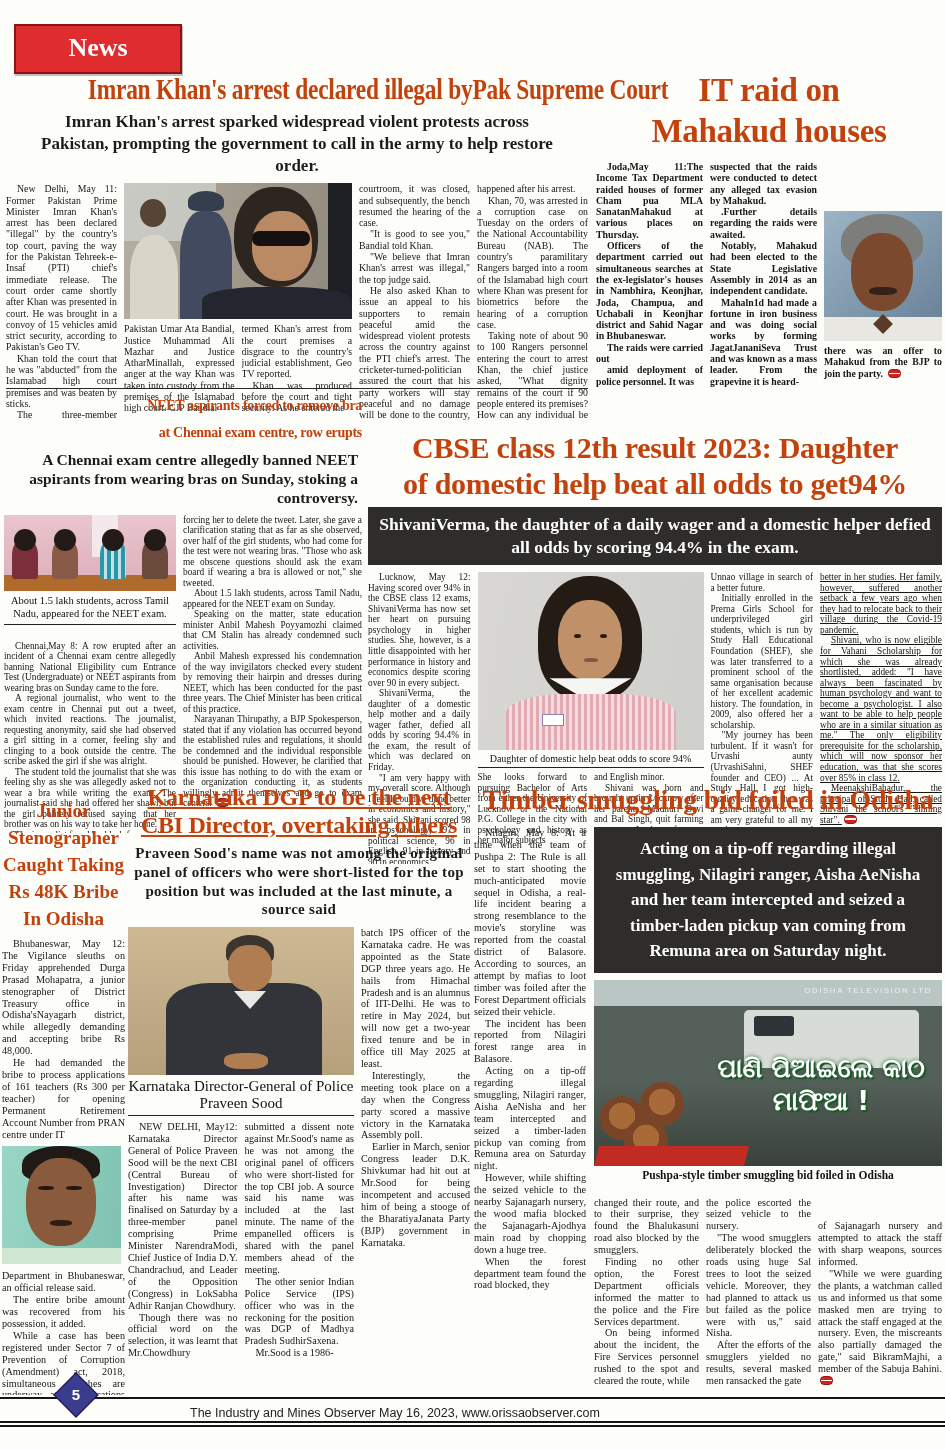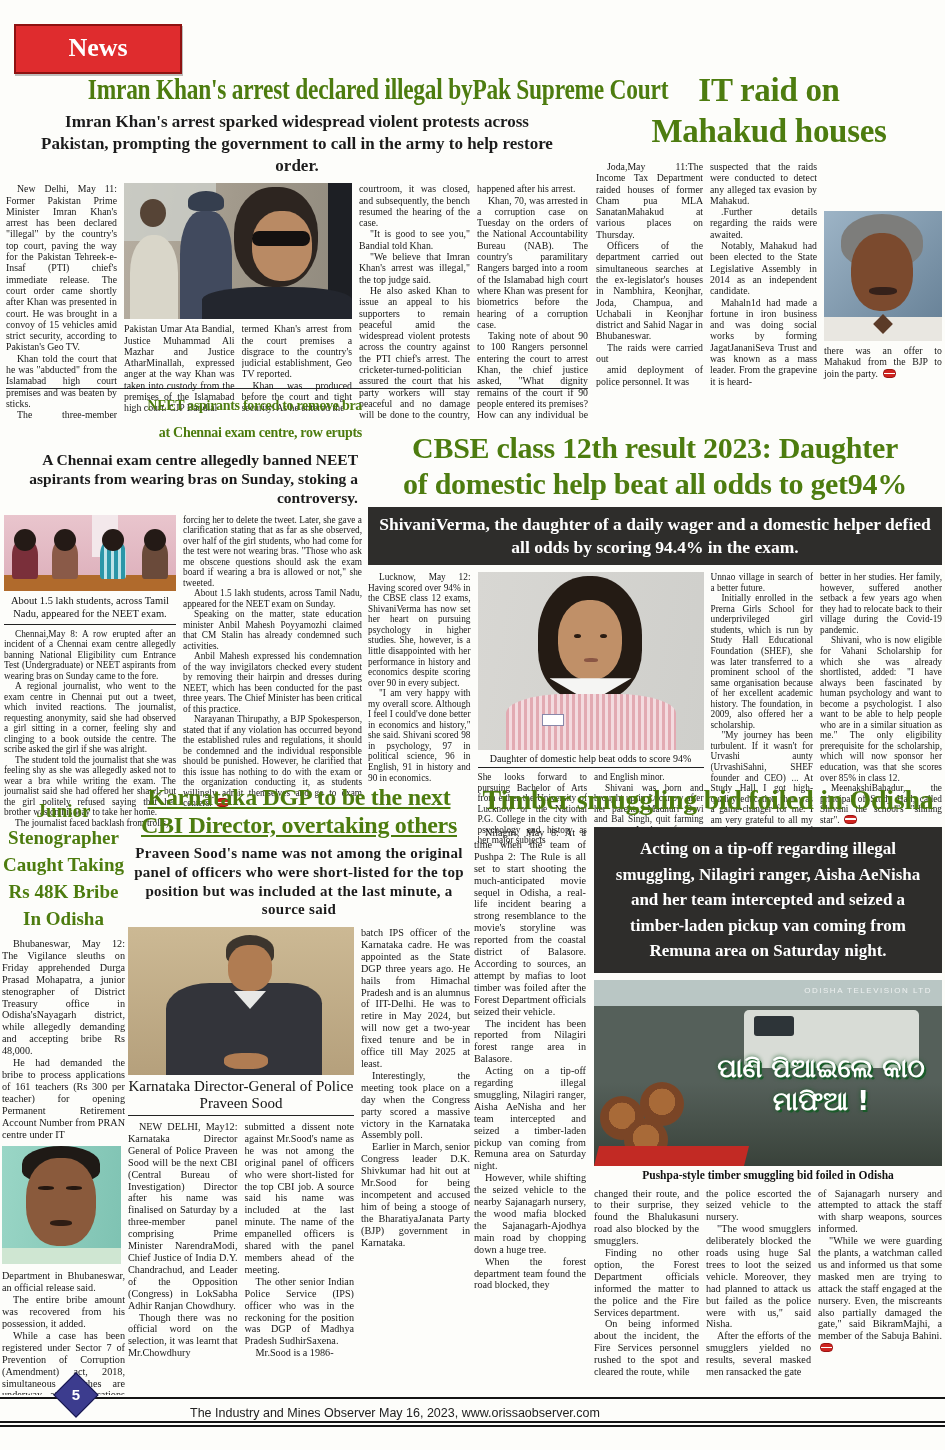--- a/index.html
+++ b/index.html
@@ -1,19 +1,19 @@
 <!DOCTYPE html>
 <html><head>
 <meta charset="utf-8">
 <style>
   html,body{margin:0;padding:0;background:#e9e9e9;}
   .page{position:relative;width:945px;height:1450px;margin:0 auto;background:#fdfdfa;
         font-family:"Liberation Serif",serif;color:#161616;overflow:hidden;}
   .abs{position:absolute;}
-  .headline{font-weight:bold;color:#4d7c0f;text-align:center;margin:0;letter-spacing:-0.3px;}
+  .headline{font-weight:bold;color:#c2410c;text-align:center;margin:0;letter-spacing:-0.3px;}
   .headline .para{margin:0;text-indent:0;white-space:nowrap;}
   .subhead{font-weight:bold;text-align:center;color:#1c1c1c;}
   .bodytext{text-align:justify;}
   .bodytext .para{margin:0;text-indent:11px;}
   .cont .para:first-child{text-indent:0;}
   .cols{display:flex;gap:7px;}
   .col{flex:1;min-width:0;overflow:hidden;}
   .caption{text-align:center;color:#111;}
   .rule-b{border-bottom:1.5px solid #222;}
   .endmark{display:inline-block;width:11px;height:7px;border-radius:4px;
@@ -34,41 +34,41 @@
   .sec-imran h1 span{display:inline-block;transform:scaleX(.78);transform-origin:center;}
   .sec-imran .subhead{font-size:17px;line-height:1.28;margin:5px 26px 0;}
   .sec-imran .cols{margin-top:7px;height:238px;overflow:hidden;}
   .b-sm{font-size:9.8px;line-height:11.3px;}
   .midwrap{flex:0 0 228px;display:flex;flex-direction:column;min-width:0;}
   .subcols{display:flex;gap:7px;flex:1;min-height:0;overflow:hidden;margin-top:4px;}
 
   
   .sec-itraid{left:596px;top:70px;width:346px;height:320px;}
   .sec-itraid h1{font-size:33px;line-height:41px;}
-  .sec-itraid .cols{margin-top:9px;height:234px;overflow:hidden;}
+  .sec-itraid .cols{margin-top:9px;height:234px;overflow:hidden;font-weight:bold;}
   .mah-col{flex:0 0 118px;min-width:0;}
 
   
   .sec-neet{left:4px;top:392px;width:358px;height:402px;}
   .sec-neet h1{font-size:14px;line-height:27px;text-align:right;}
   .sec-neet .subhead{font-size:15.5px;line-height:1.22;margin:5px 4px 0;text-align:right;}
   .sec-neet .cols{margin-top:7px;height:318px;overflow:hidden;}
   .neet-left{flex:0 0 172px;min-width:0;}
   .b-neet{font-size:9.3px;line-height:10.5px;}
   .neet-cap{font-size:10.5px;line-height:1.25;padding:3px 0 4px;}
 
   
   .sec-cbse{left:368px;top:390px;width:574px;height:408px;margin-top:40px;}
   .sec-cbse h1{font-size:30px;line-height:36px;}
   .sec-cbse .darkbox{margin-top:5px;padding:6px 10px;font-size:17.5px;line-height:1.32;}
   .sec-cbse .cols{margin-top:7px;height:292px;overflow:hidden;}
   .cbse-mid{flex:0 0 226px;}
   .b-cbse{font-size:9.3px;line-height:10.55px;}
   .cbse-cap{font-size:10px;padding:3px 0;}
-  .cbse-c5{flex:0 0 122px;}
+  .cbse-c5{flex:0 0 122px;text-decoration:underline;}
 
   
   .sec-steno{left:2px;top:797px;width:123px;height:598px;overflow:hidden;}
   .sec-steno h1{font-size:19px;line-height:27px;letter-spacing:0;}
   .b-md{font-size:10.2px;line-height:11.9px;}
   .sec-steno .bodytext{margin-top:6px;}
 
   
   .sec-karn{left:128px;top:783px;width:342px;height:612px;overflow:hidden;}
   .sec-karn h1{font-size:24px;line-height:28px;text-decoration:underline;}
@@ -78,21 +78,21 @@
   .karn-cap{font-size:15px;padding:3px 0;}
 
   
   .sec-timb{left:474px;top:783px;width:468px;height:612px;overflow:hidden;}
   .sec-timb h1{font-size:28px;line-height:34px;white-space:nowrap;}
   .sec-timb .cols{margin-top:10px;height:560px;overflow:hidden;gap:8px;}
   .timb-c1{flex:0 0 112px;}
   .timb-right{flex:1;min-width:0;display:flex;flex-direction:column;}
   .sec-timb .darkbox{padding:9px 12px;font-size:17px;line-height:1.5;}
   .timb-cap{font-weight:bold;font-size:11.5px;padding:3px 0;}
-  .timb-subcols{display:flex;gap:7px;margin-top:4px;flex:1;min-height:0;overflow:hidden;}
+  .timb-subcols{display:flex;gap:7px;margin-top:4px;flex:1;min-height:0;overflow:hidden;align-items:flex-end;}
   .timb-c4{flex:0 0 124px;}
 
   
   .footer{left:0;top:1397px;width:945px;height:30px;border-top:2px solid #141414;
     border-bottom:6px double #141414;font-family:"Liberation Sans",sans-serif;
     font-size:12.5px;line-height:29px;color:#222;padding-left:190px;box-sizing:border-box;}
   .pagediamond{left:60px;top:1379px;width:30px;height:30px;background:#3c3c8e;
     border:1px solid #15154a;transform:rotate(45deg);z-index:6;}
   .pagediamond span{display:block;transform:rotate(-45deg);color:#fff;
     font-family:"Liberation Sans",sans-serif;font-weight:bold;font-size:15px;
@@ -268,21 +268,21 @@
           <div class="s1"></div>
             <div class="s2"></div>
           <div class="s3"></div>
             <div class="s4"></div>
           <div class="h1x"></div>
             <div class="h2x"></div>
           <div class="h3x"></div>
             <div class="h4x"></div>
         </div>
         <div class="caption neet-cap rule-b">About 1.5 lakh students, across Tamil Nadu, appeared for the NEET exam.</div>
-        <div class="bodytext b-neet" style="margin-top:4px;height:202px;overflow:hidden">
+        <div class="bodytext b-neet" style="margin-top:16px;height:202px;overflow:hidden">
             <p class="para">Chennai,May 8: A row erupted after an incident of a Chennai exam centre allegedly banning National Eligibility cum Entrance Test (Undergraduate) or NEET aspirants from wearing bras on Sunday came to the fore.</p>
             <p class="para">A regional journalist, who went to the exam centre in Chennai put out a tweet, which invited reactions. The journalist, requesting anonymity, said she had observed a girl sitting in a corner, feeling shy and clinging to a book outside the centre. The scribe asked the girl if she was alright.</p>
             <p class="para">The student told the journalist that she was feeling shy as she was allegedly asked not to wear a bra while writing the exam. The journalist said she had offered her shawl, but the girl politely refused saying that her brother was on his way to take her home.</p>
             <p class="para">The journalist faced backlash from trolls,</p>
           </div>
       </div>
       <div class="col bodytext b-neet cont">
           <p class="para">forcing her to delete the tweet. Later, she gave a clarification stating that as far as she observed, over half of the girl students, who had come for the test were not wearing bras. "Those who ask me obscene questions should ask the exam board if wearing a bra is allowed or not," she tweeted.</p>
           <p class="para">About 1.5 lakh students, across Tamil Nadu, appeared for the NEET exam on Sunday.</p>
           <p class="para">Speaking on the matter, state education minister Anbil Mahesh Poyyamozhi claimed that CM Stalin has already condemned such activities.</p>
@@ -294,20 +294,21 @@
 
   <div class="abs sec-cbse">
     <h1 class="headline">
         <p class="para">CBSE class 12th result 2023: Daughter</p>
         <p class="para">of domestic help beat all odds to get94%</p>
       </h1>
     <div class="darkbox">ShivaniVerma, the daughter of a daily wager and a domestic helper defied all odds by scoring 94.4% in the exam.</div>
     <div class="cols">
       <div class="col bodytext b-cbse">
           <p class="para">Lucknow, May 12: Having scored over 94% in the CBSE class 12 exams, ShivaniVerma has now set her heart on pursuing psychology in higher studies. She, however, is a little disappointed with her performance in history and economics despite scoring over 90 in every subject.</p>
+          <p class="para">ShivaniVerma, the daughter of a domestic help mother and a daily wager father, defied all odds by scoring 94.4% in the exam, the result of which was declared on Friday.</p>
           <p class="para">"I am very happy with my overall score. Although I feel I could've done better in economics and history," she said. Shivani scored 98 in psychology, 97 in political science, 96 in English, 91 in history and 90 in economics.</p>
         </div>
       <div class="cbse-mid">
         <div class="photo ph-shiv">
           <div class="hr"></div>
             <div class="fc"></div>
           <div class="e1"></div>
             <div class="e2"></div>
           <div class="mo"></div>
             <div class="co"></div>

